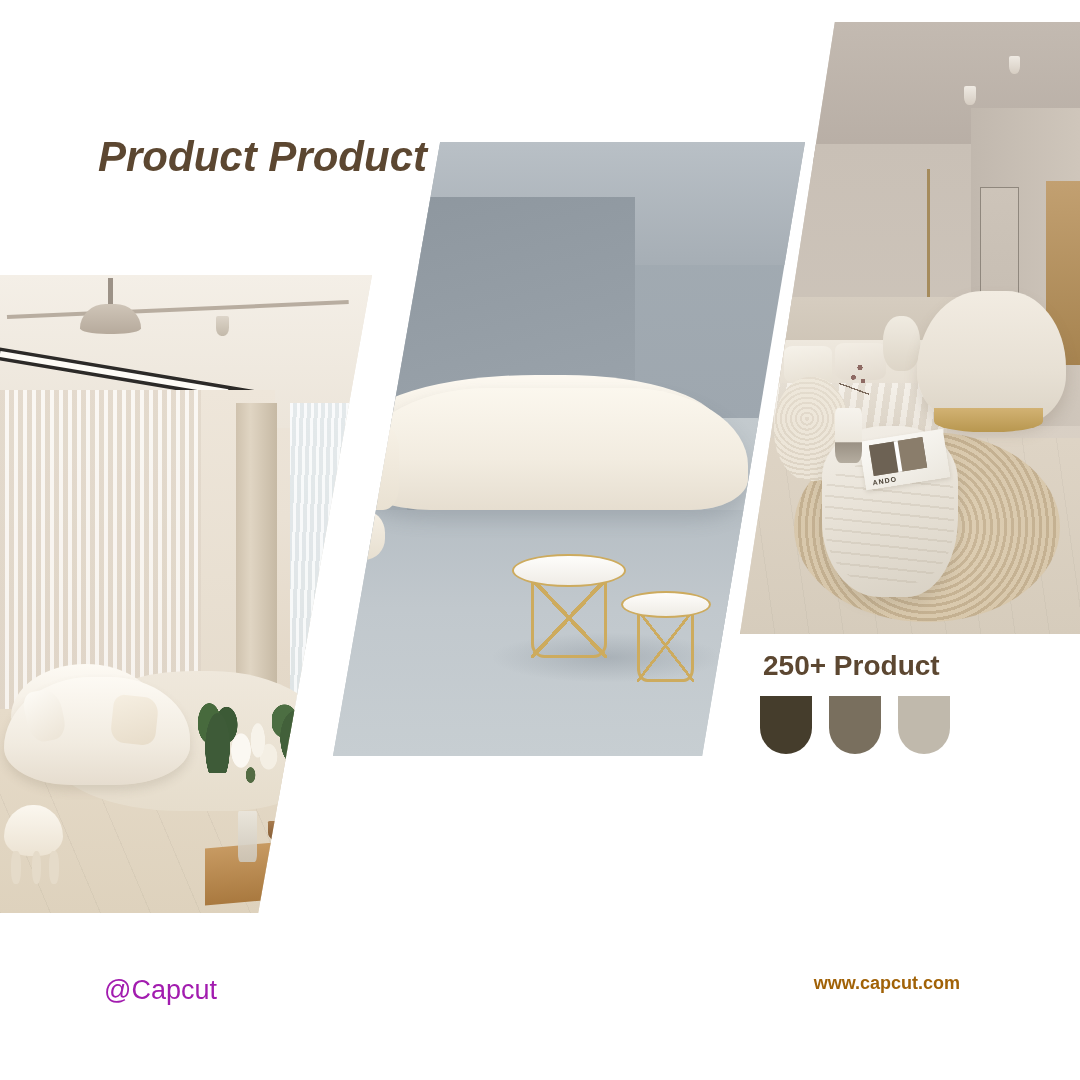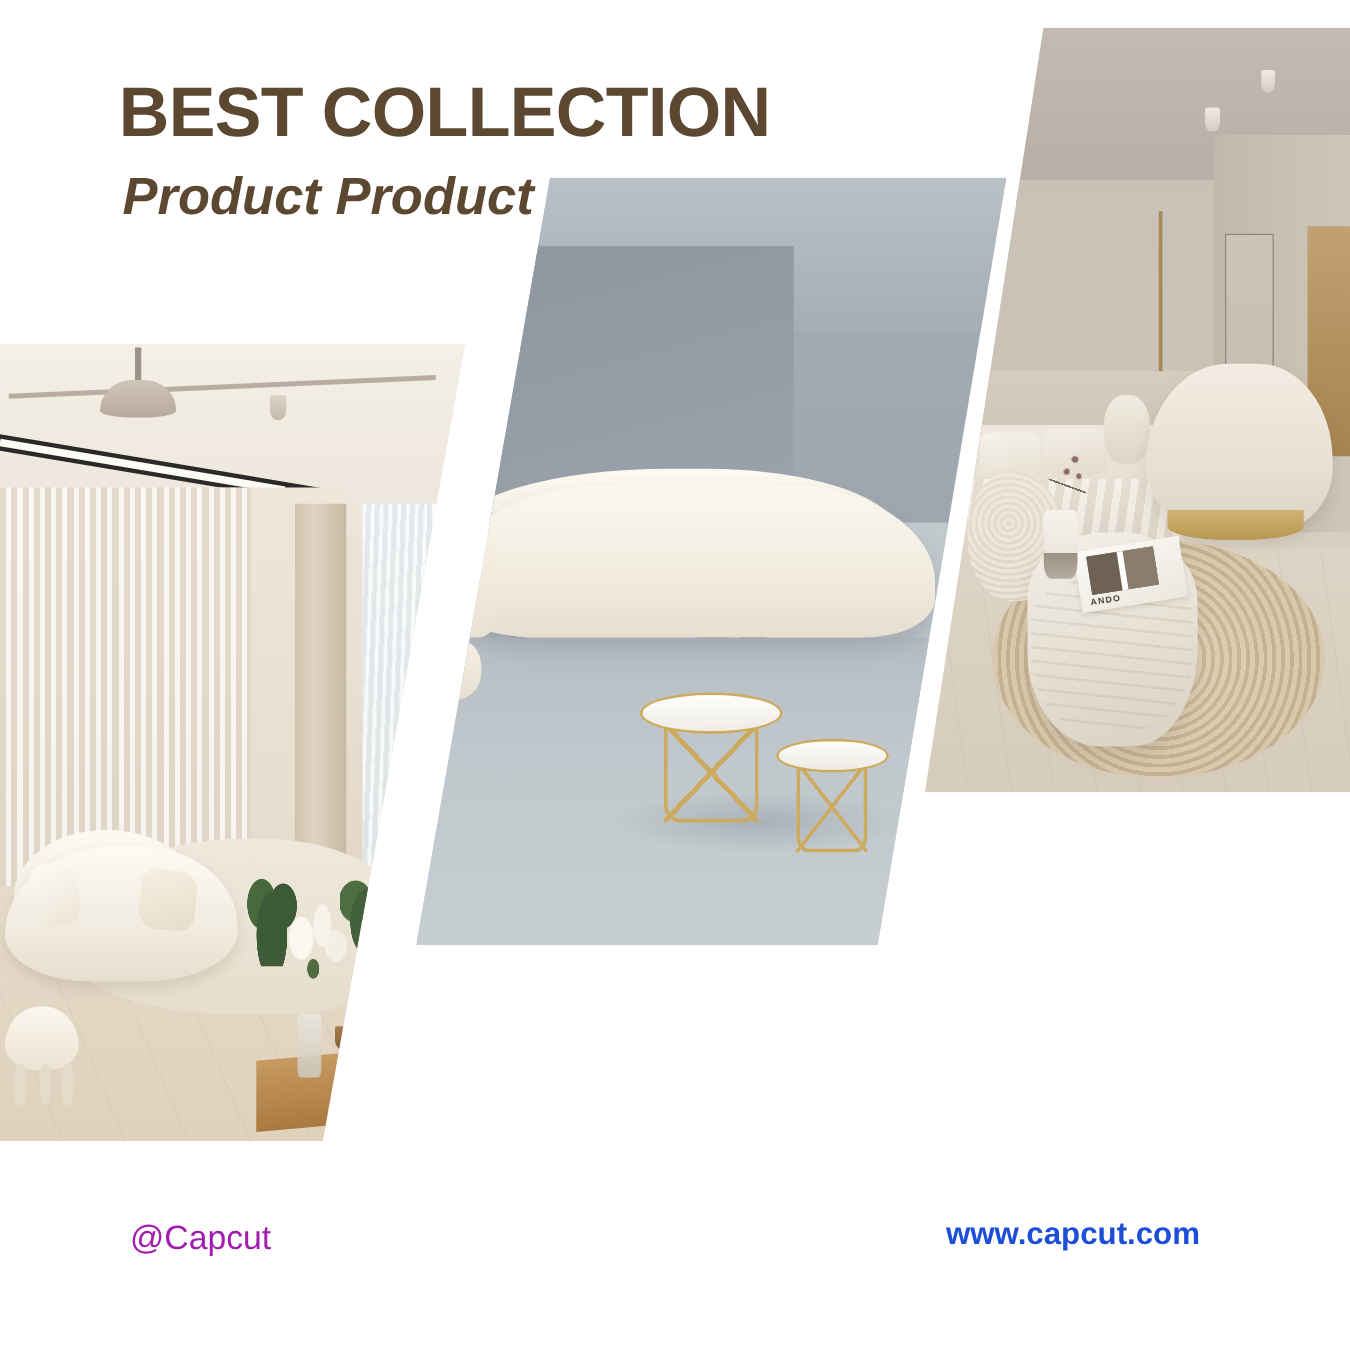--- a/index.html
+++ b/index.html
@@ -537,22 +537,22 @@
     font-size: 27px;
     color: #a21caf;
     z-index: 40;
   }
   #website {
     position: absolute;
     right: 120px;
     top: 973px;
     font-family: "Liberation Sans", sans-serif;
     font-weight: bold;
-    font-size: 25px;
-    color: #1d4ed8;
+    font-size: 18px;
+    color: #a16207;
     z-index: 40;
   }
 </style>
 </head>
 <body>
 
 <div id="poster">
 
   <div class="panel" id="panel-left">
     <div class="panel-inner">
@@ -641,21 +641,28 @@
         <div class="sr-stone-ridges"></div>
         <div class="sr-book"></div>
         <div class="sr-book-grid"></div>
         <div class="sr-book-label">ANDO</div>
         <div class="sr-sprig"></div>
         <div class="sr-vase"></div>
       </div>
     </div>
   </div>
 
-  <div class="headline">BEST COLLECTION</div>
   <div class="subhead">Product Product</div>
 
+  <div id="product-block">
+    <div class="product-count">250+ Product</div>
+    <div class="swatch-row">
+      <div class="swatch" id="sw0" style="background: rgb(69, 61, 44);"></div>
+      <div class="swatch" id="sw1" style="background: rgb(121, 111, 94);"></div>
+      <div class="swatch" id="sw2" style="background: rgb(192, 185, 172);"></div>
+    </div>
+  </div>
 
 
   <div id="handle">@Capcut</div>
   <div id="website">www.capcut.com</div>
 
 </div>
 
 </body></html>

